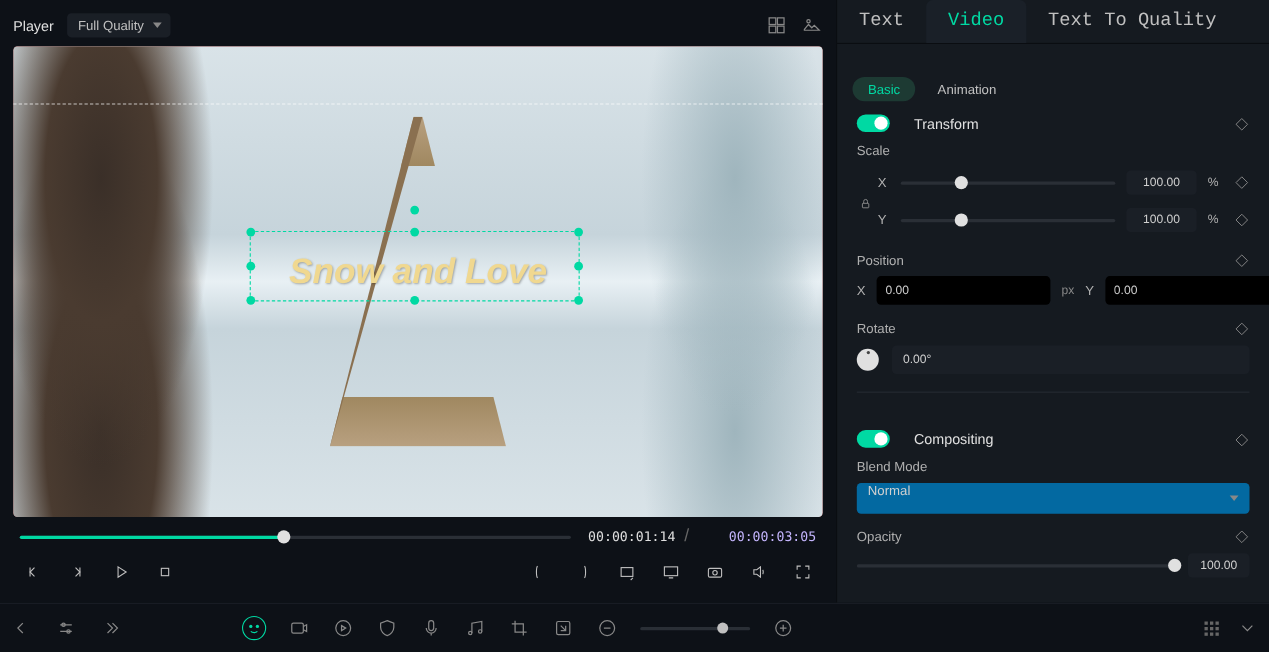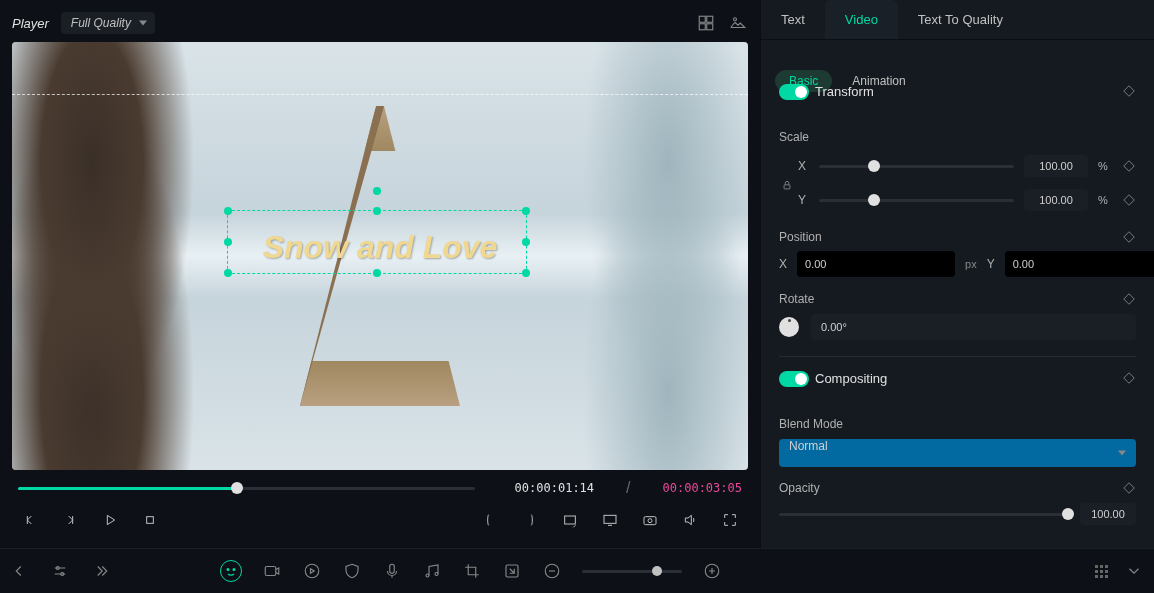--- a/index.html
+++ b/index.html
@@ -1,59 +1,59 @@
 <!DOCTYPE html>
 <html><head>
 <meta charset="utf-8">
 <style>
 * { margin: 0; padding: 0; box-sizing: border-box; font-family: -apple-system, BlinkMacSystemFont, "Segoe UI", sans-serif; }
 body { background: #0d1117; color: #c9d1d9; width: 1154px; height: 593px; overflow: hidden; display: flex; flex-direction: column; }
 .main-area { display: flex; height: 548px; }
 .player-panel { width: 760px; background: #0d1117; display: flex; flex-direction: column; padding: 8px 12px; }
-.player-header { display: flex; align-items: center; height: 30px; gap: 12px; font-style: italic; }
+.player-header { display: flex; align-items: center; height: 30px; gap: 12px; }
 .player-label { font-size: 13px; color: #e0e0e0; }
 .quality-dropdown { background: #1a1f26; border: none; border-radius: 4px; padding: 4px 24px 4px 10px; color: #c0c0c0; font-size: 12px; position: relative; cursor: pointer; }
 .quality-dropdown::after { content: ''; position: absolute; right: 8px; top: 50%; transform: translateY(-50%); border-left: 4px solid transparent; border-right: 4px solid transparent; border-top: 5px solid #888; }
 .header-spacer { flex: 1; }
 .header-icon { width: 20px; height: 20px; display: flex; align-items: center; justify-content: center; cursor: pointer; color: #888; }
 .header-icon svg { width: 18px; height: 18px; }
 .preview-container { flex: 1; background: #7f1d1d; margin-top: 4px; position: relative; border-radius: 4px; overflow: hidden; }
 .preview-image { position: absolute; inset: 0; background: linear-gradient(180deg, #d9e3e8 0%, #c6d4db 40%, #e8f0f4 50%, #c6d4db 60%, #d9e3e8 100%); }
 .preview-image::before { content: ''; position: absolute; left: 0; top: 0; width: 200px; height: 100%; background: radial-gradient(ellipse at 80px 120px, #3a2f28 0%, #4a3b30 30%, transparent 60%), radial-gradient(ellipse at 80px 350px, #3a2f28 0%, #4a3b30 30%, transparent 60%), radial-gradient(ellipse at 100px 100px, #ede5dc 0%, transparent 40%), radial-gradient(ellipse at 100px 380px, #ede5dc 0%, transparent 40%); }
 .preview-image::after { content: ''; position: absolute; right: 0; top: 0; width: 200px; height: 100%; background: radial-gradient(ellipse at 120px 120px, #9fb5bd 0%, transparent 50%), radial-gradient(ellipse at 120px 350px, #9fb5bd 0%, transparent 50%); }
 .preview-bridge { position: absolute; left: 50%; top: 50%; transform: translate(-50%, -50%); width: 200px; height: 300px; background: linear-gradient(180deg, #b8a080 0%, #a08860 15%, transparent 15%, transparent 85%, #a08860 85%, #b8a080 100%); clip-path: polygon(48% 0%, 52% 0%, 90% 100%, 10% 100%); }
 .preview-bridge::before { content: ''; position: absolute; inset: 0; clip-path: polygon(48% 0%, 52% 0%, 10% 100%, 0% 100%); background: #8a7050; }
 .title-overlay { position: absolute; left: 50%; top: 48%; transform: translate(-50%, -50%); font-size: 32px; font-weight: bold; font-style: italic; color: #f0d890; text-shadow: 1px 1px 2px rgba(0,0,0,0.3); white-space: nowrap; }
 .selection-box { position: absolute; left: 215px; top: 168px; width: 300px; height: 64px; border: 1px dashed #00d9a3; }
 .selection-box .handle { position: absolute; width: 8px; height: 8px; background: #00d9a3; border-radius: 50%; }
 .selection-box .h-tl { left: -4px; top: -4px; } .selection-box .h-tm { left: 50%; top: -4px; margin-left: -4px; } .selection-box .h-tr { right: -4px; top: -4px; }
 .selection-box .h-ml { left: -4px; top: 50%; margin-top: -4px; } .selection-box .h-mr { right: -4px; top: 50%; margin-top: -4px; }
 .selection-box .h-bl { left: -4px; bottom: -4px; } .selection-box .h-bm { left: 50%; bottom: -4px; margin-left: -4px; } .selection-box .h-br { right: -4px; bottom: -4px; }
 .selection-box .h-rotate { left: 50%; top: -24px; margin-left: -4px; }
 .guide-line { position: absolute; left: 0; right: 0; top: 52px; border-top: 1px dashed #fff; opacity: 0.7; }
-.timeline-bar { height: 24px; display: flex; align-items: center; padding: 0 6px; margin-top: 6px; gap: 24px; }
+.timeline-bar { height: 24px; display: flex; align-items: center; padding: 0 6px; margin-top: 6px; }
 .progress-track { flex: 1; height: 3px; background: #2a2f36; border-radius: 2px; position: relative; margin-right: 16px; }
 .progress-fill { position: absolute; left: 0; top: 0; height: 100%; width: 48%; background: #00d9a3; border-radius: 2px; }
 .progress-thumb { position: absolute; left: 48%; top: 50%; transform: translate(-50%, -50%); width: 12px; height: 12px; background: #e0e0e0; border-radius: 50%; cursor: pointer; }
 .timecode { font-size: 12px; color: #e0e0e0; font-family: monospace; }
 .timecode-sep { padding: 0 8px; color: #666; }
-.timecode-total { color: #ec4899; }
+.timecode-total { color: #c4b5fd; margin-left: 28px; }
 .controls-bar { height: 40px; display: flex; align-items: center; padding: 0 6px; gap: 16px; }
 .ctrl-btn { width: 24px; height: 24px; display: flex; align-items: center; justify-content: center; cursor: pointer; color: #c0c0c0; }
 .ctrl-btn svg { width: 16px; height: 16px; }
 .controls-spacer { flex: 1; }
 .props-panel { width: 394px; background: #151a20; border-left: 1px solid #0a0d11; display: flex; flex-direction: column; }
 .props-tabs { display: flex; height: 40px; align-items: center; border-bottom: 1px solid #0a0d11; }
-.props-tab { padding: 11px 20px; height: 100%; display: flex; align-items: center; font-size: 13px; color: #c0c0c0; cursor: pointer; }
+.props-tab { padding: 11px 20px; height: 100%; display: flex; align-items: center; font-size: 17px; color: #c0c0c0; cursor: pointer; font-family: Liberation Mono, monospace; }
 .props-tab.active { color: #00d9a3; background: #1a2028; border-top-left-radius: 6px; border-top-right-radius: 6px; }
 .props-subtabs { display: flex; height: 40px; align-items: center; padding-left: 14px; gap: 6px; }
 .subtab-pill { padding: 4px 14px; border-radius: 12px; font-size: 12px; cursor: pointer; color: #c0c0c0; margin-top: 41px; }
 .subtab-pill.active { background: #1d3a33; color: #00d9a3; }
 .props-body { flex: 1; overflow-y: auto; padding: 4px 18px 12px 18px; }
-.section-header { display: flex; align-items: flex-start; height: 36px; gap: 6px; }
+.section-header { display: flex; align-items: flex-end; height: 36px; gap: 22px; }
 .toggle { width: 30px; height: 16px; background: #00d9a3; border-radius: 8px; position: relative; cursor: pointer; }
 .toggle::after { content: ''; position: absolute; right: 2px; top: 2px; width: 12px; height: 12px; background: #fff; border-radius: 50%; }
 .section-title { font-size: 13px; color: #e0e0e0; }
 .keyframe-icon { margin-left: auto; cursor: pointer; width: 14px; height: 14px; color: #888; }
 .keyframe-icon svg { width: 14px; height: 14px; }
 .sub-label { font-size: 12px; color: #b0b0b0; margin-top: 10px; margin-bottom: 8px; }
 .slider-row { display: flex; align-items: center; height: 28px; gap: 10px; margin-bottom: 6px; }
 .axis-label { width: 14px; font-size: 12px; color: #b0b0b0; text-align: center; }
 .link-col { width: 16px; display: flex; align-items: center; justify-content: center; color: #888; }
 .h-slider { flex: 1; height: 3px; background: #2a2f36; border-radius: 2px; position: relative; cursor: pointer; }

